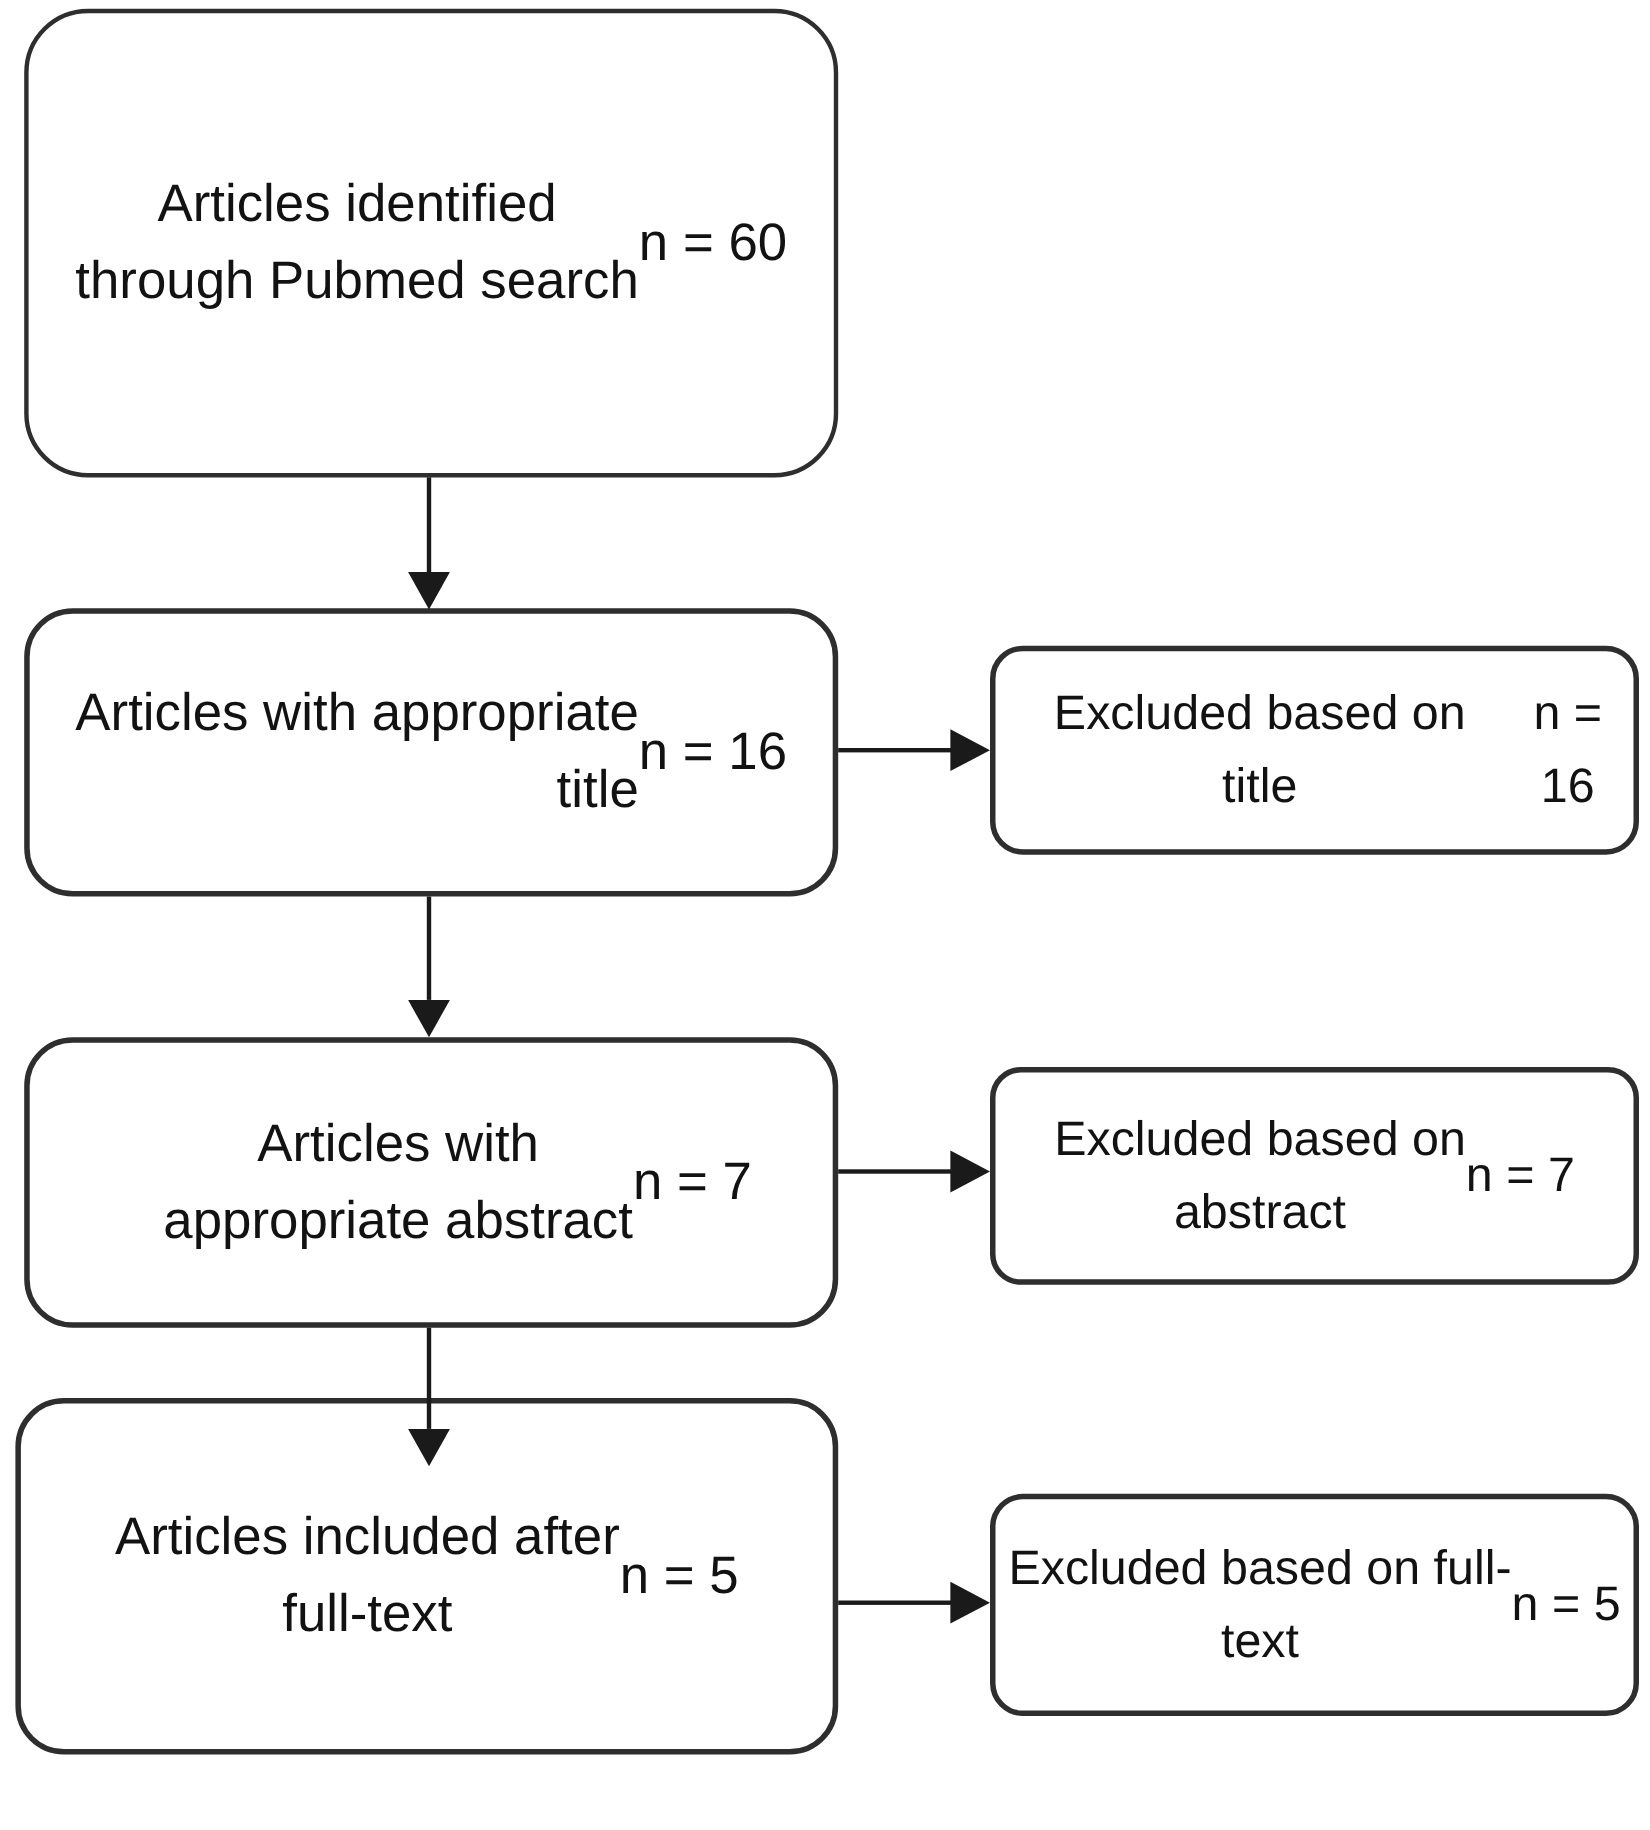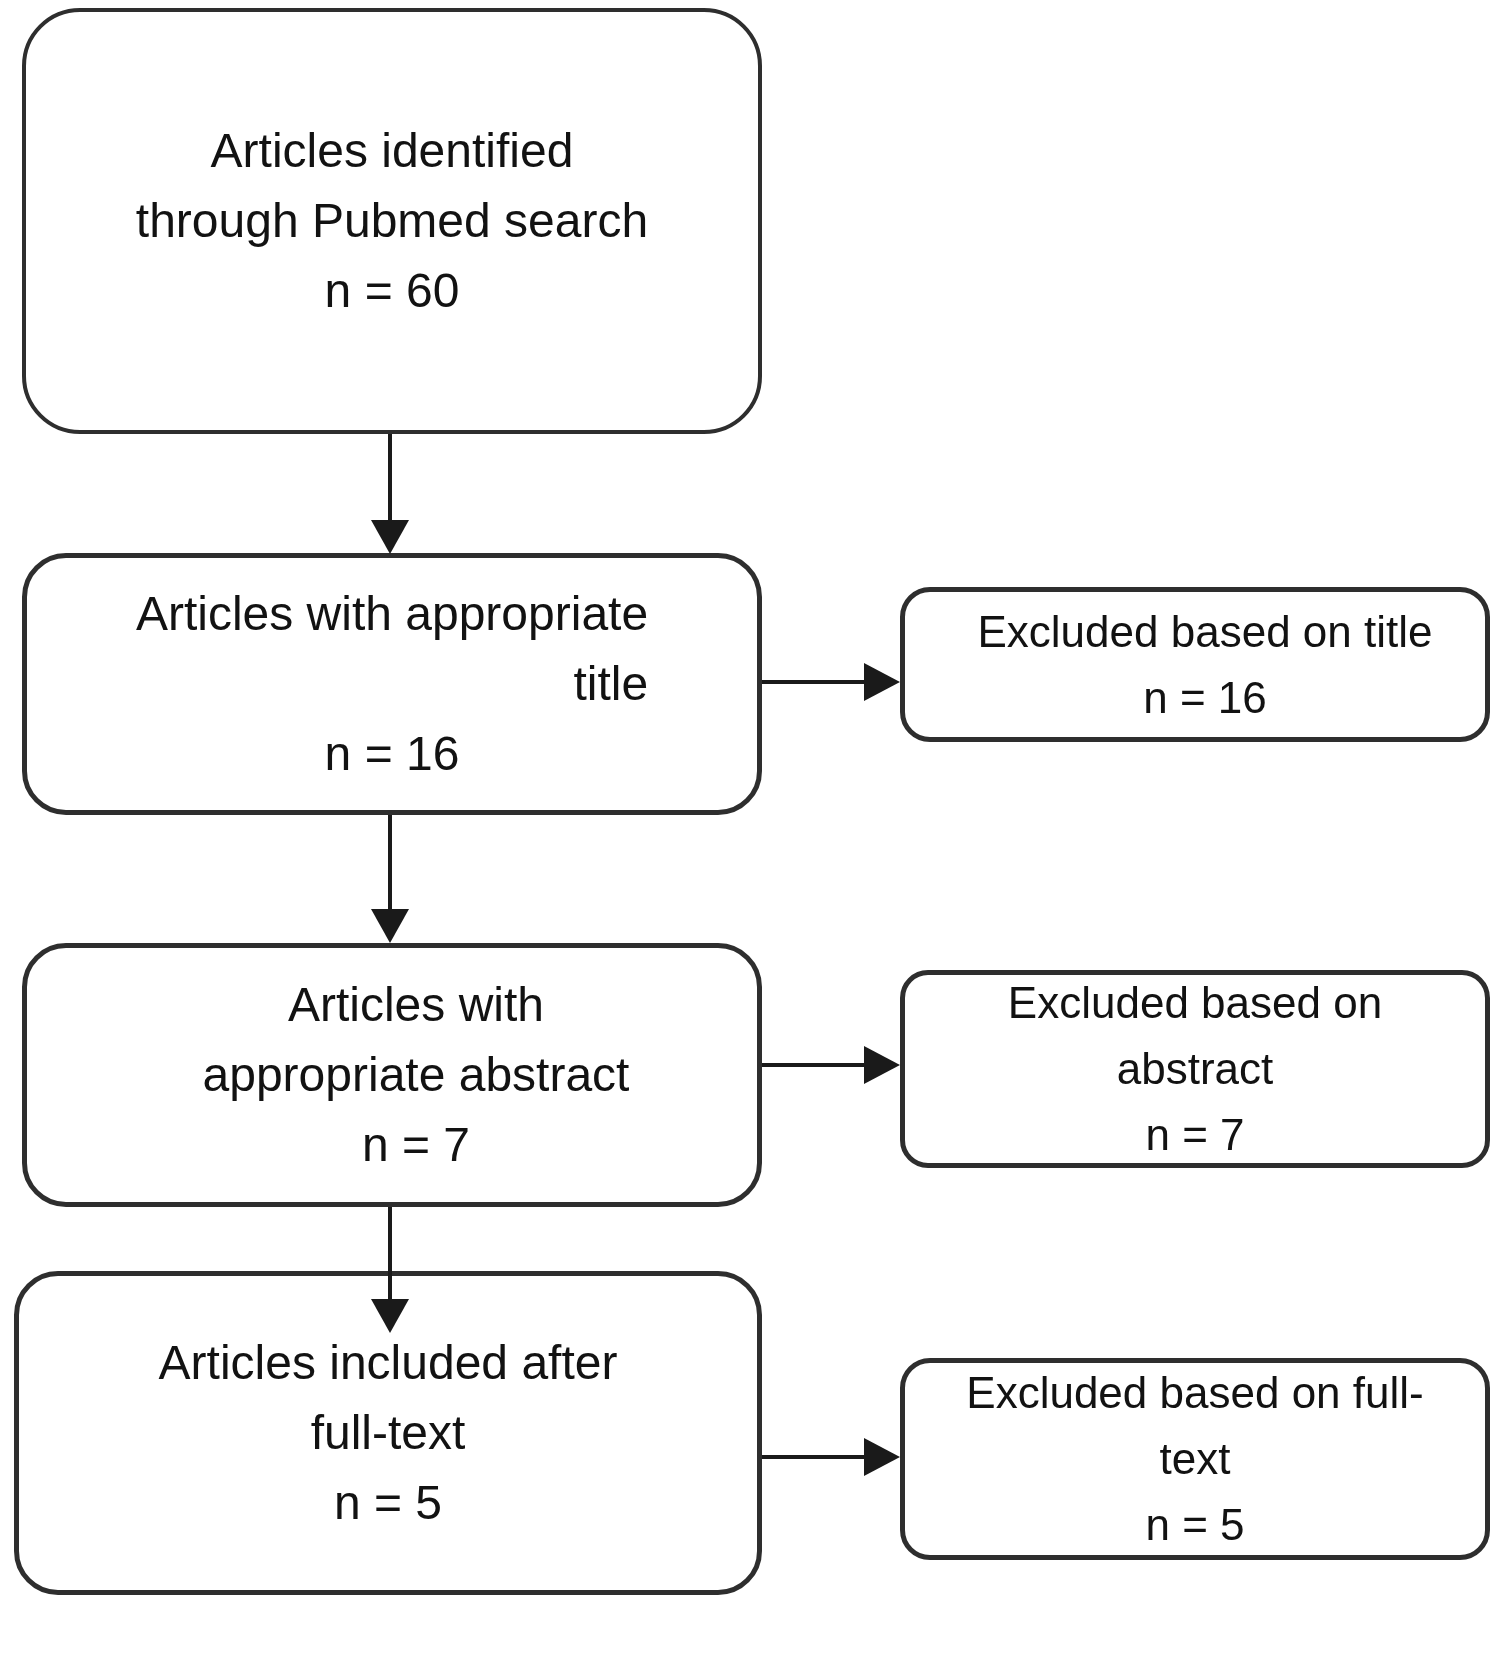--- a/index.html
+++ b/index.html
@@ -19,38 +19,38 @@
     width: 1500px;
     height: 1664px;
     background: var(--background-color);
     overflow: hidden;
   }
   .node {
     position: absolute;
     background: var(--box-fill-color);
     border: 5px solid var(--border-color);
     display: flex;
-    flex-direction: column;
+    flex-direction: row;
     justify-content: center;
     align-items: center;
     text-align: center;
     color: var(--text-color);
   }
   .node .label, .node .count { white-space: pre-line; }
   .node.main { font-size: 48px; line-height: 70px; }
   .node.excluded { font-size: 44px; line-height: 66px; }
 
   
   .box-identified { left: 22px; top: 8px;    width: 740px; height: 426px; border-radius: 58px; border-width: 4px; }
   .box-title      { left: 22px; top: 553px;  width: 740px; height: 262px; border-radius: 44px; text-align: right; }
   .box-abstract   { left: 22px; top: 943px;  width: 740px; height: 264px; border-radius: 44px; padding-left: 48px; }
   .box-fulltext   { left: 14px; top: 1271px; width: 748px; height: 324px; border-radius: 44px; }
 
   
-  .box-excl-title    { left: 900px; top: 587px;  width: 590px; height: 155px; border-radius: 30px; padding-left: 20px; }
+  .box-excl-title    { left: 900px; top: 587px;  width: 590px; height: 190px; border-radius: 30px; padding-left: 20px; }
   .box-excl-abstract { left: 900px; top: 970px;  width: 590px; height: 198px; border-radius: 28px; }
   .box-excl-fulltext { left: 900px; top: 1358px; width: 590px; height: 202px; border-radius: 30px; }
 
   
   .stem-v { position: absolute; width: 4px; background: var(--arrow-color); }
   .stem-h { position: absolute; height: 4px; background: var(--arrow-color); }
   .head-down {
     position: absolute; width: 0; height: 0;
     border-left: 19px solid transparent;
     border-right: 19px solid transparent;

